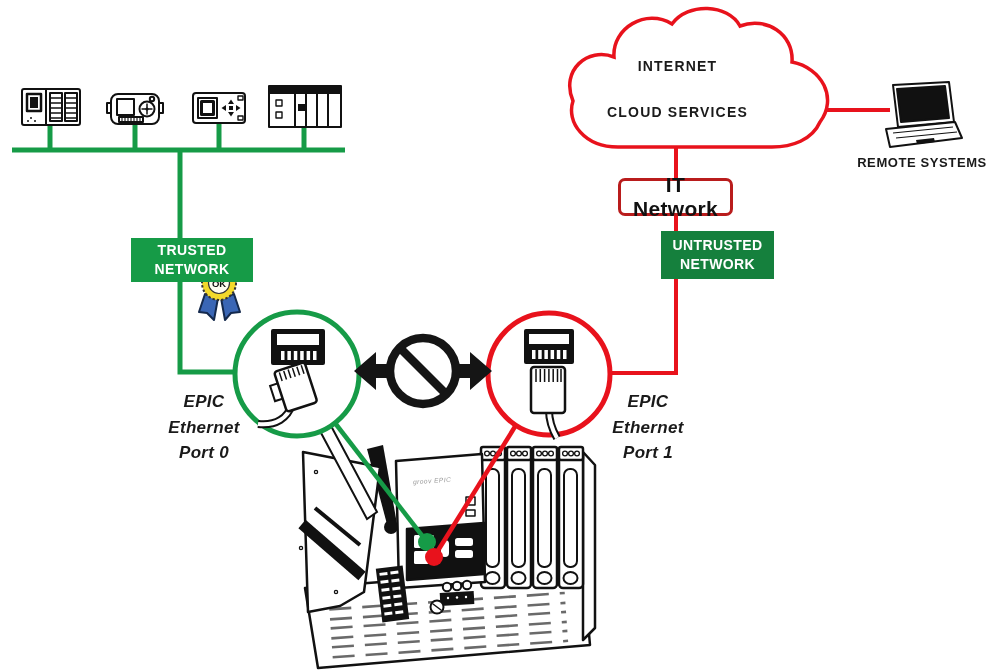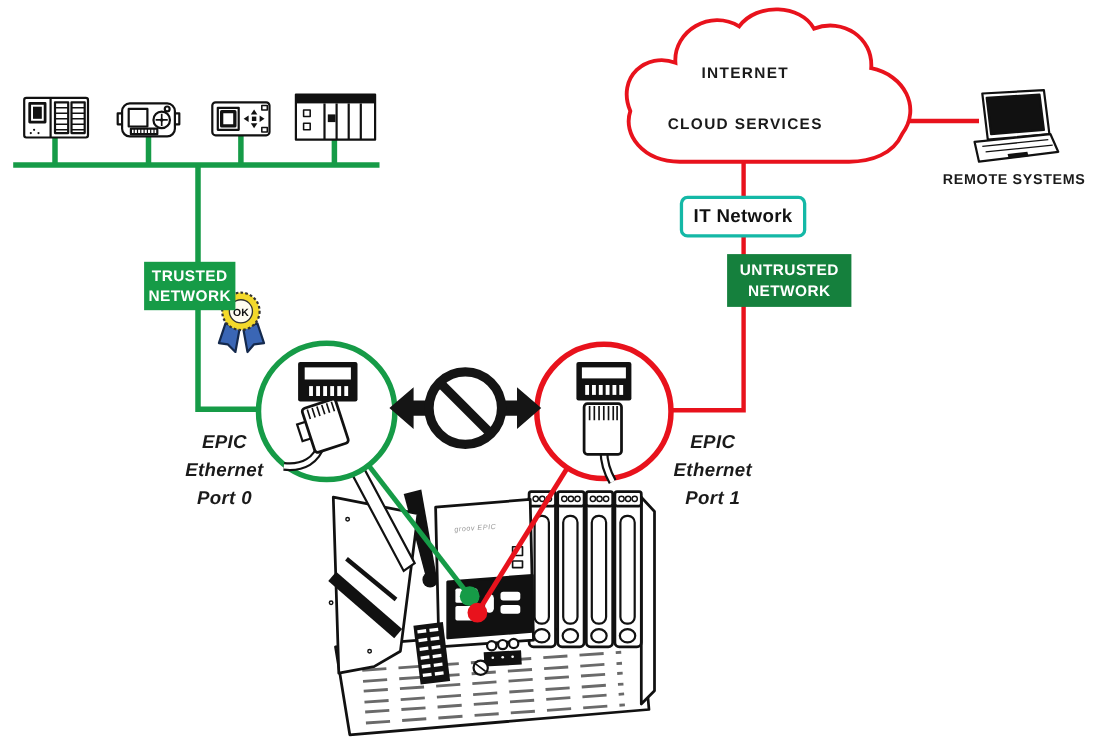--- a/index.html
+++ b/index.html
@@ -10,22 +10,22 @@
   .stage svg{position:absolute;left:0;top:0;}
   .lbl{position:absolute;text-align:center;white-space:pre-line;color:#1a1a1a;}
   .lbl-title{font-size:15.5px;font-weight:700;letter-spacing:.4px;}
   .lbl-cloud{font-size:14px;font-weight:700;letter-spacing:1.2px;}
   .lbl-remote{font-size:13px;font-weight:700;letter-spacing:.6px;}
   .lbl-port{font-size:17px;font-weight:600;line-height:1.5;letter-spacing:.3px;font-style:italic;}
   .box{position:absolute;display:flex;align-items:center;justify-content:center;
        text-align:center;white-space:pre-line;box-sizing:border-box;}
   .box-green{background:#169b47;color:#fff;font-weight:800;font-size:14px;line-height:1.35;letter-spacing:.4px;}
   .box-red{background:#15803d;color:#fff;font-weight:800;font-size:14px;line-height:1.35;letter-spacing:.4px;margin-left:40px;}
-  .box-outline{background:#fff;border:3px solid #14b8a6;border-radius:7px;color:#111;
-       font-weight:600;font-size:17px;letter-spacing:.3px;}
+  .box-outline{background:#fff;border:3px solid #b91c1c;border-radius:7px;color:#111;
+       font-weight:600;font-size:21px;letter-spacing:.3px;}
   .logo-tag{position:absolute;font-size:6.5px;font-style:italic;color:#999;
        transform:rotate(-4deg);letter-spacing:.5px;white-space:nowrap;}
 </style>
 </head>
 <body>
 
 <div class="stage">
 
 <svg width="1000" height="671" viewBox="0 0 1000 671">
 
@@ -275,21 +275,21 @@
   <g>
     <polygon points="205,294 218,298 214,320 207,313 199,312" fill="#3a66b5" stroke="#14294d" stroke-width="2" stroke-linejoin="round"></polygon>
     <polygon points="221,298 234,294 240,312 231,313 225,320" fill="#3a66b5" stroke="#14294d" stroke-width="2" stroke-linejoin="round"></polygon>
     <circle cx="219" cy="283" r="17" fill="#f3d92b" stroke="#333" stroke-width="2" stroke-dasharray="2.4 2"></circle>
     <circle cx="219" cy="283" r="10.5" fill="#fffdf0" stroke="#333" stroke-width="1.2"></circle>
     <text x="219" y="287" text-anchor="middle" font-family="Liberation Sans, sans-serif" font-size="9.5" font-weight="700" fill="#111">OK</text>
   </g>
 </svg>
 
 
-<div class="box box-green" style="left:131px;top:238px;width:83px;height:44px;">TRUSTED
+<div class="box box-green" style="left:131px;top:238px;width:122px;height:44px;">TRUSTED
 NETWORK</div>
 
 <div class="lbl lbl-cloud" style="left:580px;top:104px;width:195px;">CLOUD SERVICES</div>
 <div class="lbl lbl-cloud" style="left:590px;top:58px;width:175px;">INTERNET</div>
 
 <div class="lbl lbl-remote" style="left:843px;top:155px;width:158px;">REMOTE SYSTEMS</div>
 
 <div class="box box-outline" style="left:618px;top:178px;width:115px;height:38px;">IT Network</div>
 
 <div class="box box-red" style="left:621px;top:231px;width:113px;height:48px;">UNTRUSTED

